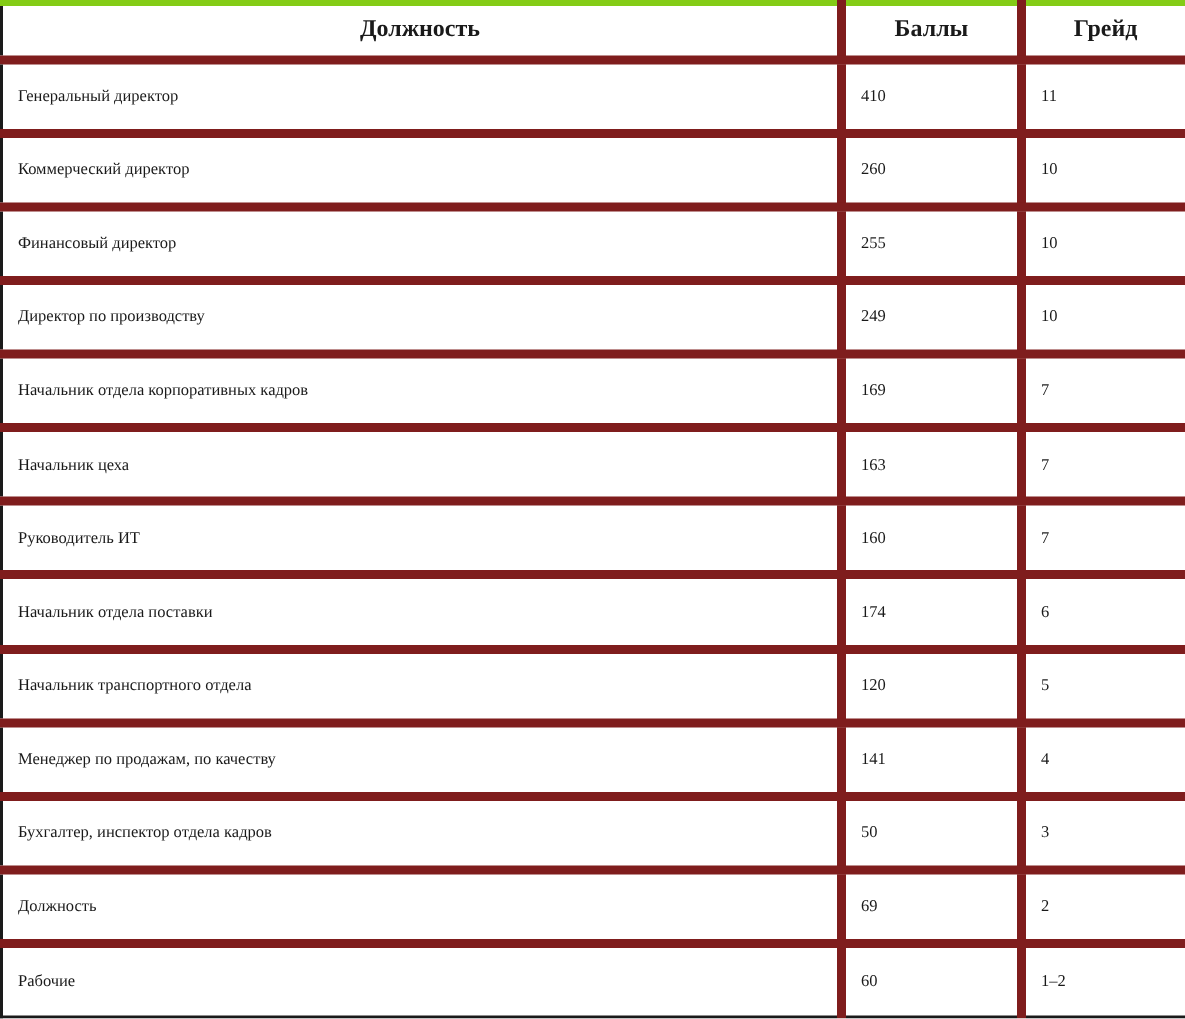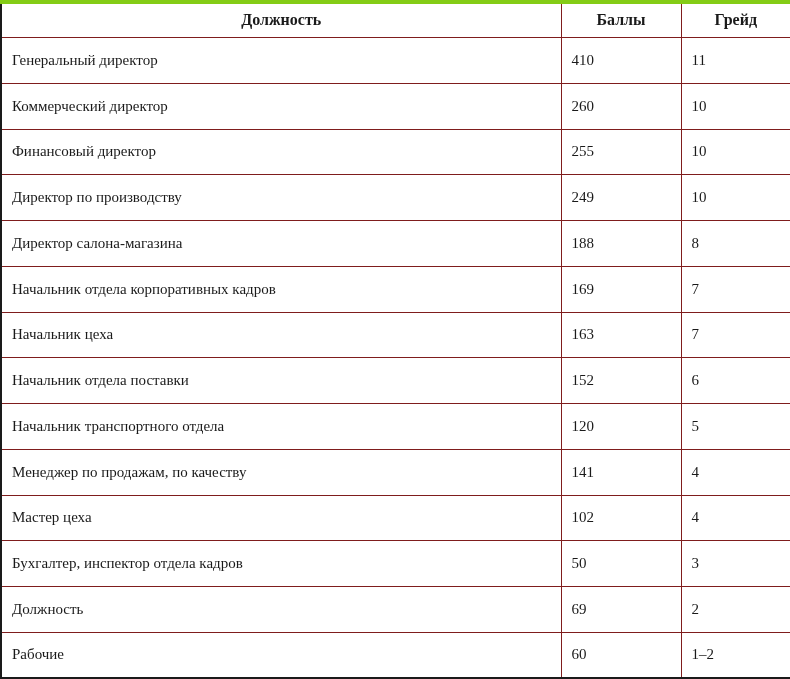--- a/index.html
+++ b/index.html
@@ -14,22 +14,22 @@
     height: 679px;
     border-collapse: collapse;
     table-layout: fixed;
     background: #ffffff;
   }
   .grade-table col.col-position { width: 560px; }
   .grade-table col.col-points   { width: 120px; }
   .grade-table col.col-grade    { width: 110px; }
 
   .grade-table th, .grade-table td {
-    border: 1px solid #7f1d1d;
-    font-size: 15px;
+    border: 6px solid #7f1d1d;
+    font-size: 11px;
     line-height: 1.15;
     padding: 0 10px;
     vertical-align: middle;
     overflow: hidden;
     white-space: nowrap;
   }
   .grade-table thead th {
     font-weight: bold;
     text-align: center;
     height: 33px;
@@ -76,52 +76,47 @@
       <td>Финансовый директор</td>
       <td>255</td>
       <td>10</td>
     </tr>
     <tr>
       <td>Директор по производству</td>
       <td>249</td>
       <td>10</td>
     </tr>
     <tr>
-      <td>Директор салона-магазина</td>
-      <td>188</td>
-      <td>8</td>
-    </tr>
-    <tr>
       <td>Начальник отдела корпоративных кадров</td>
       <td>169</td>
       <td>7</td>
     </tr>
     <tr>
       <td>Начальник цеха</td>
       <td>163</td>
       <td>7</td>
     </tr>
     <tr>
+      <td>Руководитель ИТ</td>
+      <td>160</td>
+      <td>7</td>
+    </tr>
+    <tr>
       <td>Начальник отдела поставки</td>
-      <td>152</td>
+      <td>174</td>
       <td>6</td>
     </tr>
     <tr>
       <td>Начальник транспортного отдела</td>
       <td>120</td>
       <td>5</td>
     </tr>
     <tr>
       <td>Менеджер по продажам, по качеству</td>
       <td>141</td>
-      <td>4</td>
-    </tr>
-    <tr>
-      <td>Мастер цеха</td>
-      <td>102</td>
       <td>4</td>
     </tr>
     <tr>
       <td>Бухгалтер, инспектор отдела кадров</td>
       <td>50</td>
       <td>3</td>
     </tr>
     <tr>
       <td>Должность</td>
       <td>69</td>

